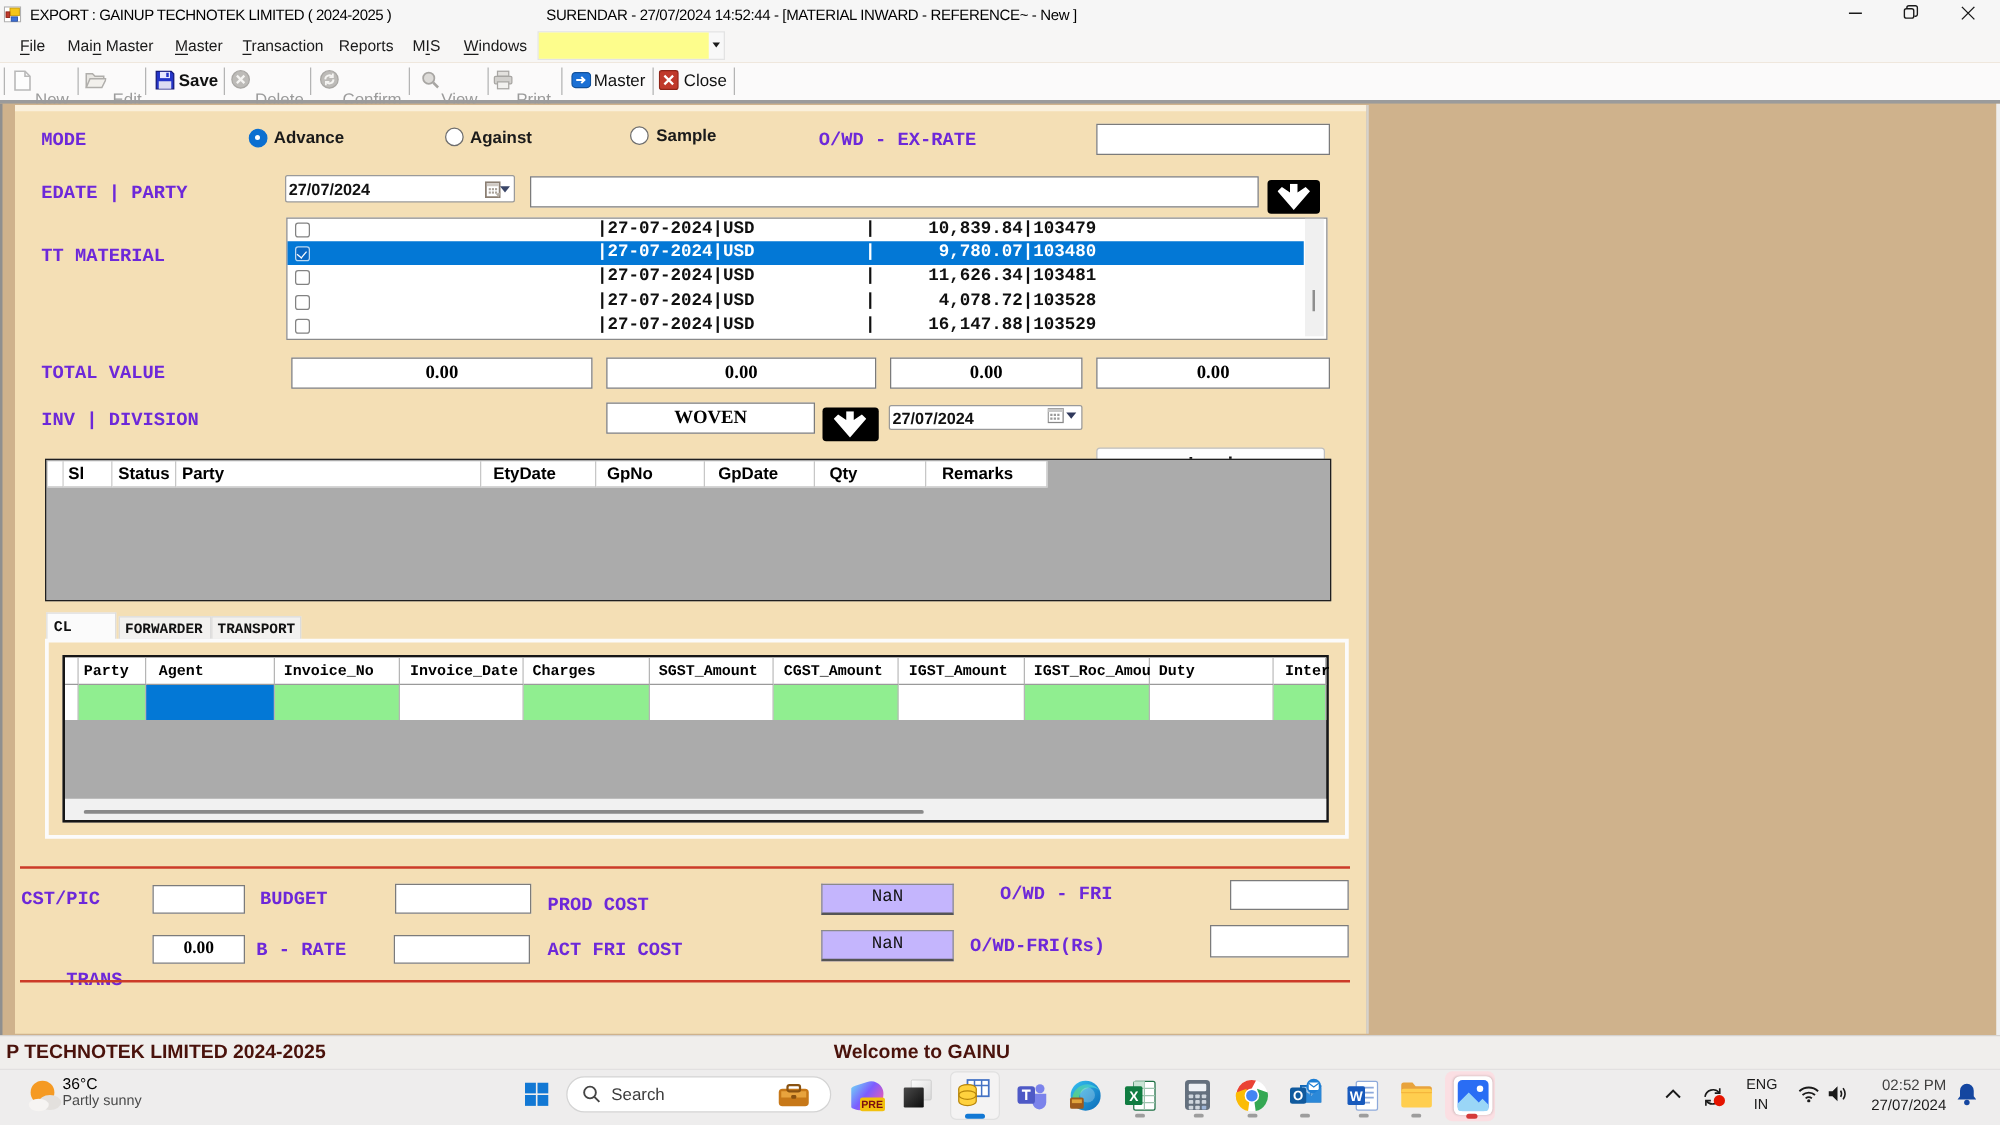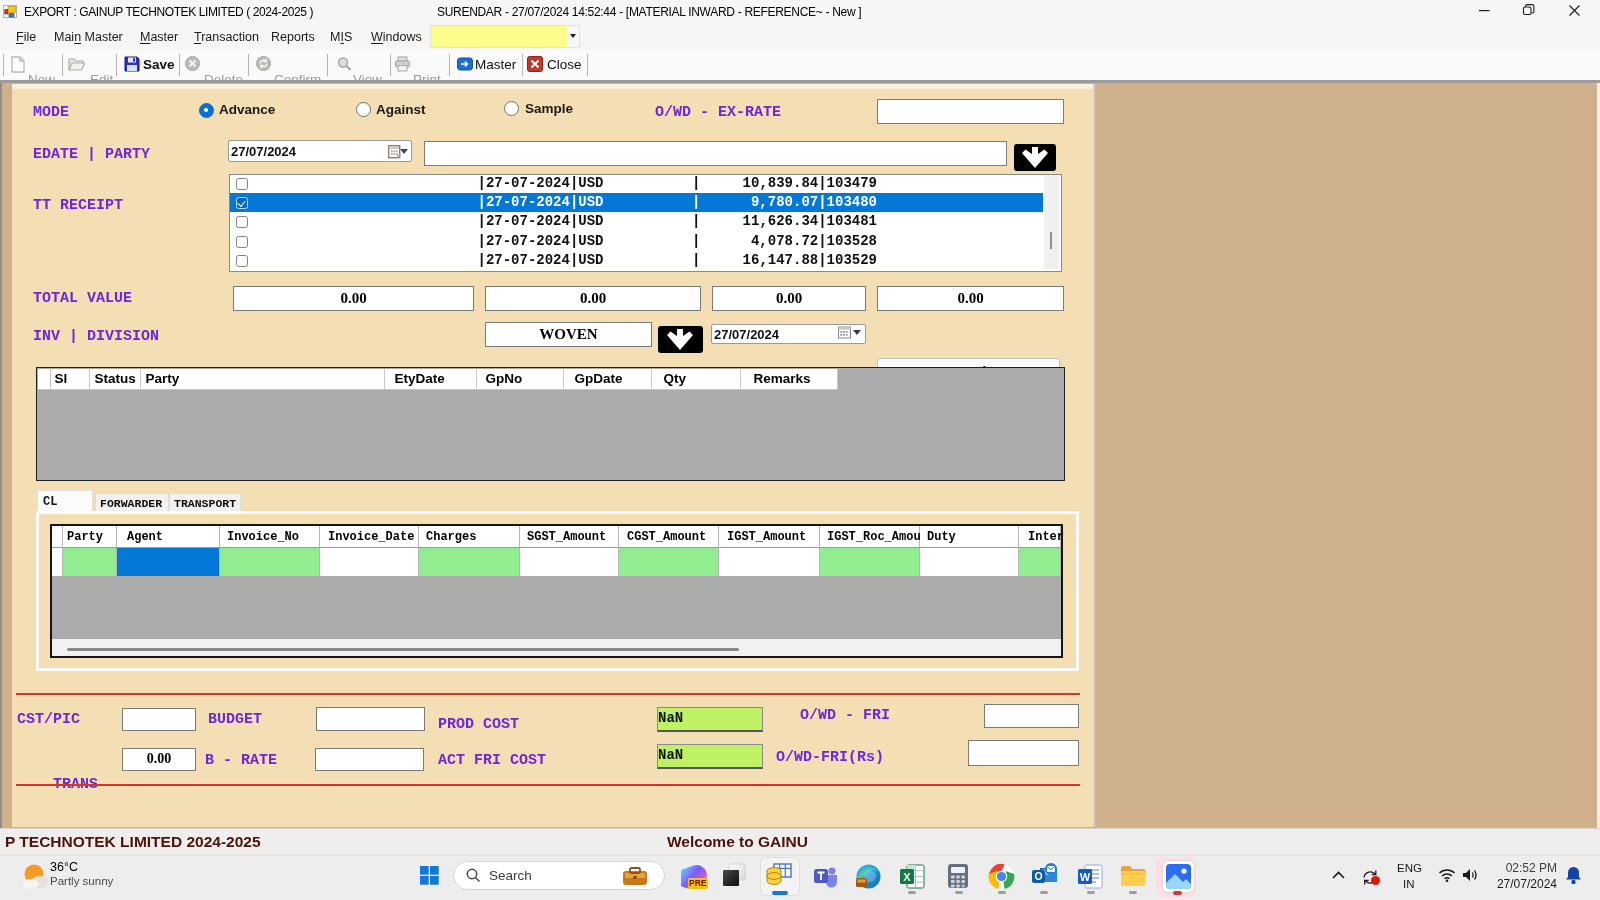--- a/index.html
+++ b/index.html
@@ -54,21 +54,21 @@
 
 .tab{position:absolute;font-family:"Liberation Mono",monospace;font-weight:bold;font-size:12.5px;color:#111;}
 
 #panel2{left:36px;top:511px;width:1043px;height:160px;border:3px solid #fbfbfb;box-sizing:border-box;}
 #grid2{left:50px;top:524px;width:1013px;height:134px;background:#ABABAB;border:2px solid #161616;box-sizing:border-box;}
 .g2h{position:absolute;top:0;height:22px;background:#fff;border-right:1px solid #b5b5b5;border-bottom:1px solid #9a9a9a;box-sizing:border-box;}
 .g2t{position:absolute;top:4px;font-family:"Liberation Mono",monospace;font-weight:bold;font-size:12px;color:#000;}
 .g2c{position:absolute;top:22px;height:28px;border-right:1px solid #b5b5b5;box-sizing:border-box;}
 
 .redline{position:absolute;height:2px;background:#cc3b28;}
-.nanbox{position:absolute;background:#bef264;border:1px solid #8a8a8a;border-bottom:2px solid #555;text-align:left;font-family:"Liberation Mono",monospace;font-weight:bold;font-size:14px;color:#111;}
+.nanbox{position:absolute;background:#c4b5fd;border:1px solid #8a8a8a;border-bottom:2px solid #555;text-align:center;font-family:"Liberation Mono",monospace;font-weight:normal;font-size:14px;color:#111;}
 
 #statusbar{left:0;top:828px;width:1600px;height:27px;background:#f0eeec;border-top:1px solid #d5d2cf;}
 .stxt{position:absolute;font-size:15.5px;font-weight:bold;color:#4a120b;}
 
 #taskbar{left:0;top:855px;width:1600px;height:45px;background:#eeeded;border-top:1px solid #e2e0e0;box-sizing:border-box;}
 .dash{position:absolute;width:8px;height:3px;border-radius:2px;background:#9d9d9d;}
 </style>
 </head>
 <body>
 <div class="abs" id="titlebar"></div>
@@ -216,21 +216,21 @@
       </g>
       <path d="M8.5 10 l4 -1 l-1.5 4 z" fill="#b5ada3"></path>
     </svg>
  <div class="abs" style="left:399.5px;top:149px;width:0;height:0;border-left:4.5px solid transparent;border-right:4.5px solid transparent;border-top:5px solid #3a4668;"></div>
  <div class="tb" style="left:424px;top:141px;width:581px;height:23px;"></div>
  <div class="blackbtn" style="left:1014px;top:144px;width:42px;height:27px;"></div>
  <svg class="abs" style="left:1022px;top:147px" width="26" height="22">
       <polygon points="10,0 16,0 16,7 22.5,2.5 26,6 13,21 0,6 3.5,2.5 10,7" fill="#fff"></polygon>
     </svg>
 
- <div class="lbl abs" style="left:33px;top:197px;">TT RECEIPT</div>
+ <div class="lbl abs" style="left:33px;top:197px;">TT MATERIAL</div>
  <div class="abs" style="left:229px;top:174px;width:831px;height:96px;background:#fff;border:1px solid #8a8a8a;"></div>
  <div class="abs" style="left:1044px;top:175px;width:15px;height:94px;background:#f0f0f0;"></div>
  <div class="abs" style="left:1050px;top:232px;width:2px;height:17px;background:#8f8f8f;"></div>
  <div id="listrows" class="abs" style="left:230px;top:174px;width:813px;height:96px;">
   <div class="lrow" style="top:0;">
    <div class="chk" style="left:5.5px;top:4px;"></div>
    <div class="ltxt" style="left:247.5px;">|27-07-2024|USD</div>
    <div class="ltxt" style="left:462px;">|</div>
    <div class="ltxt" style="right:166px;">10,839.84|103479</div>
   </div>

